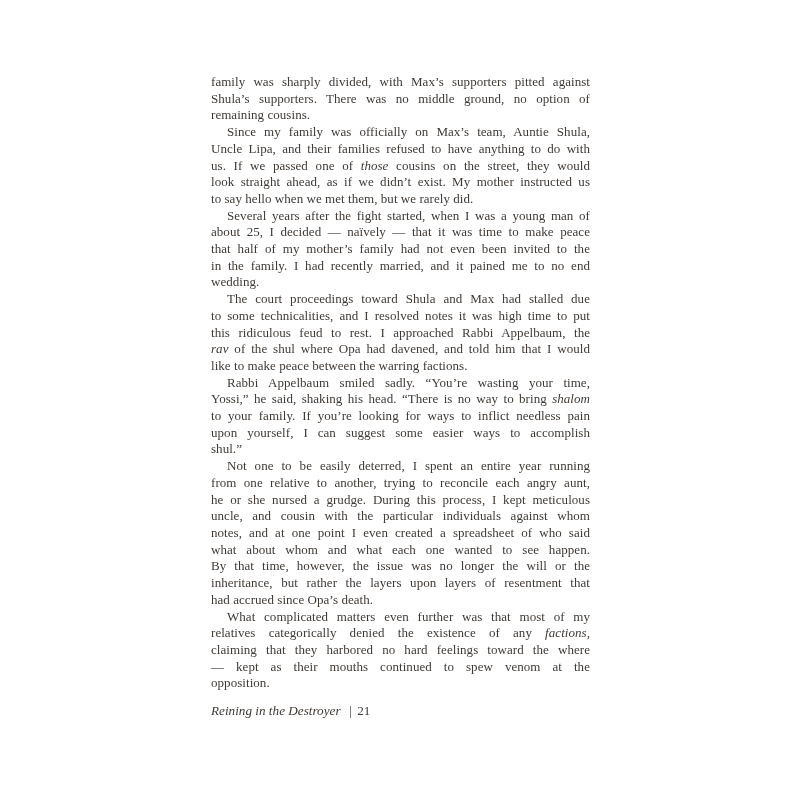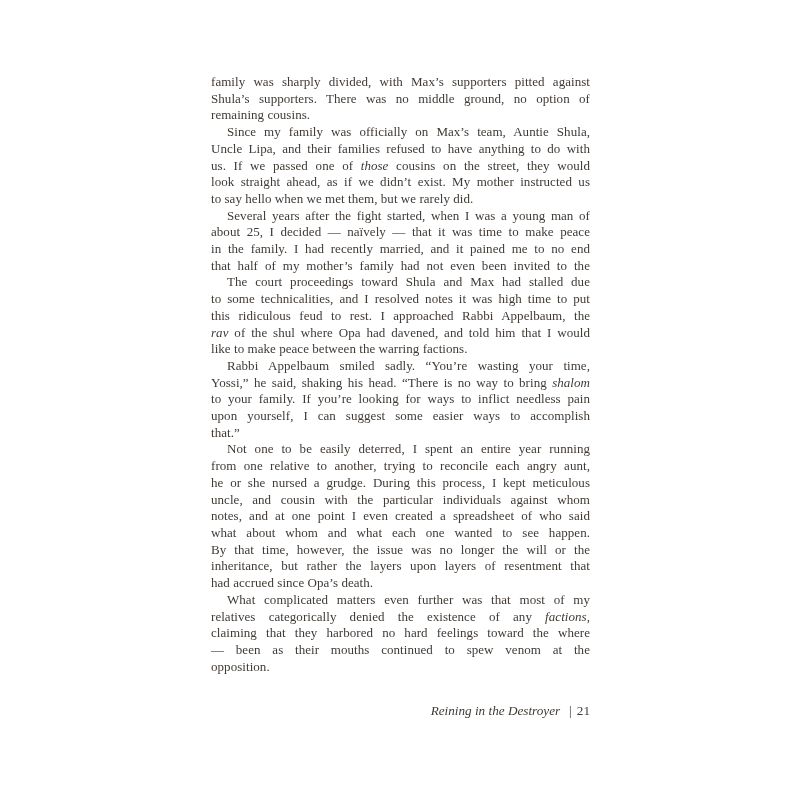--- a/index.html
+++ b/index.html
@@ -24,21 +24,20 @@
   .paragraph { margin: 0; padding: 0; }
   .line { min-height: 16.7px; white-space: normal; }
   .line.just { text-align: justify; text-align-last: justify; }
   .line.indent { text-indent: 16px; }
   em { font-style: italic; }
   .footer {
     position: absolute;
     left: 211px;
     top: 703px;
     width: 379px;
-    text-align: right;
     font-size: 13.2px;
     line-height: 16.7px;
   }
   .footer .title { font-style: italic; }
   .footer .sep { font-style: italic; margin: 0 5px 0 8px; }
   .footer .pagenum { font-style: normal; }
 </style>
 </head>
 <body>
 
@@ -52,52 +51,53 @@
       <div class="paragraph">
         <div class="line just indent">Since my family was officially on Max’s team, Auntie Shula,</div>
         <div class="line just">Uncle Lipa, and their families refused to have anything to do with</div>
         <div class="line just">us. If we passed one of <em>those</em> cousins on the street, they would</div>
         <div class="line just">look straight ahead, as if we didn’t exist. My mother instructed us</div>
         <div class="line">to say hello when we met them, but we rarely did.</div>
       </div>
       <div class="paragraph">
         <div class="line just indent">Several years after the fight started, when I was a young man of</div>
         <div class="line just">about 25, I decided — naïvely — that it was time to make peace</div>
+        <div class="line just">that half of my mother’s family had not even been invited to the</div>
         <div class="line just">in the family. I had recently married, and it pained me to no end</div>
-        <div class="line just">that half of my mother’s family had not even been invited to the</div>
+        <div class="line">wedding.</div>
       </div>
       <div class="paragraph">
         <div class="line just indent">The court proceedings toward Shula and Max had stalled due</div>
         <div class="line just">to some technicalities, and I resolved notes it was high time to put</div>
         <div class="line just">this ridiculous feud to rest. I approached Rabbi Appelbaum, the</div>
         <div class="line just"><em>rav</em> of the shul where Opa had davened, and told him that I would</div>
         <div class="line">like to make peace between the warring factions.</div>
       </div>
       <div class="paragraph">
         <div class="line just indent">Rabbi Appelbaum smiled sadly. “You’re wasting your time,</div>
         <div class="line just">Yossi,” he said, shaking his head. “There is no way to bring <em>shalom</em></div>
         <div class="line just">to your family. If you’re looking for ways to inflict needless pain</div>
         <div class="line just">upon yourself, I can suggest some easier ways to accomplish</div>
-        <div class="line">that.”</div>
+        <div class="line">shul.”</div>
       </div>
       <div class="paragraph">
         <div class="line just indent">Not one to be easily deterred, I spent an entire year running</div>
         <div class="line just">from one relative to another, trying to reconcile each angry aunt,</div>
         <div class="line just">he or she nursed a grudge. During this process, I kept meticulous</div>
         <div class="line just">uncle, and cousin with the particular individuals against whom</div>
         <div class="line just">notes, and at one point I even created a spreadsheet of who said</div>
         <div class="line just">what about whom and what each one wanted to see happen.</div>
         <div class="line just">By that time, however, the issue was no longer the will or the</div>
         <div class="line just">inheritance, but rather the layers upon layers of resentment that</div>
         <div class="line">had accrued since Opa’s death.</div>
       </div>
       <div class="paragraph">
         <div class="line just indent">What complicated matters even further was that most of my</div>
         <div class="line just">relatives categorically denied the existence of any <em>factions</em>,</div>
         <div class="line just">claiming that they harbored no hard feelings toward the where</div>
-        <div class="line just">— been as their mouths continued to spew venom at the</div>
+        <div class="line just">— kept as their mouths continued to spew venom at the</div>
         <div class="line">opposition.</div>
       </div>
     </div>
   <div class="footer">
     <span class="title">Reining in the Destroyer</span><span class="sep">|</span><span class="pagenum">21</span>
   </div>
 </div>
 
 </body></html>

